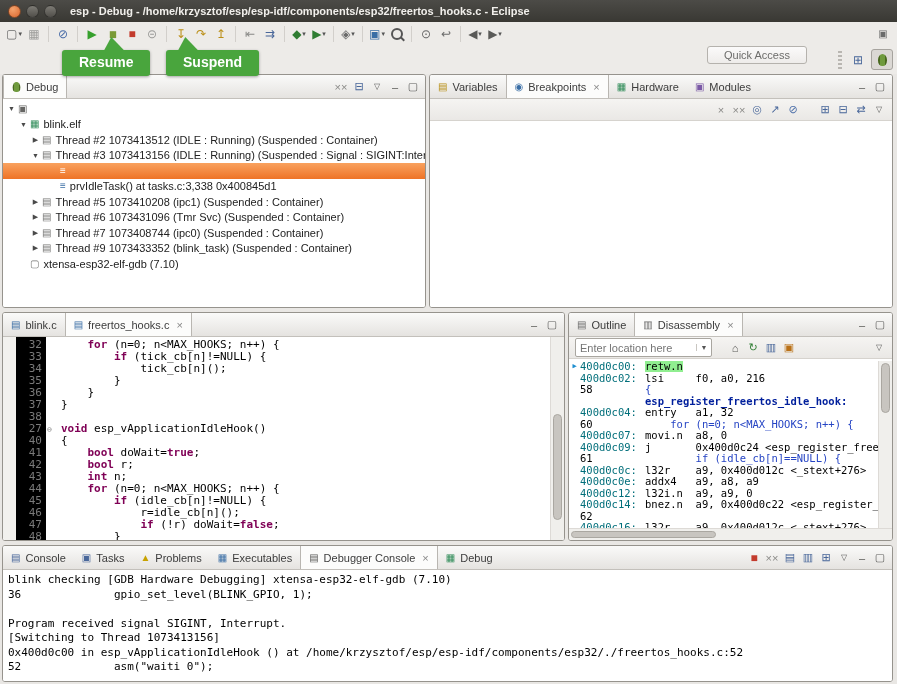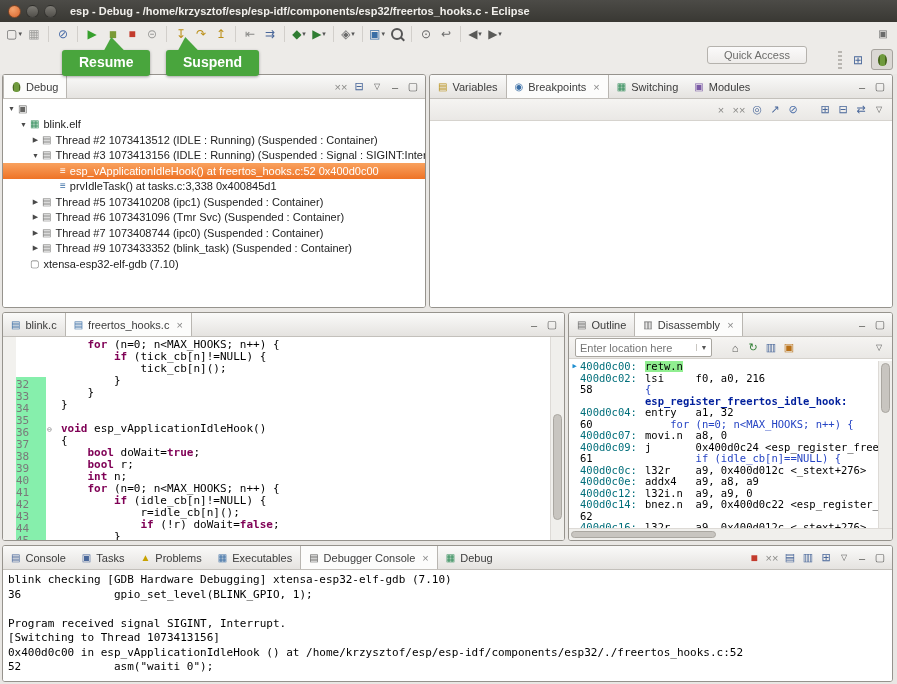--- a/index.html
+++ b/index.html
@@ -51,21 +51,21 @@
   .tree{flex:1;background:#fff;padding-top:2px;overflow:hidden;}
   .trow{height:15.5px;display:flex;align-items:center;white-space:nowrap;overflow:hidden;}
   .trow .exp{width:11px;font-size:7px;color:#4a4a4a;text-align:center;flex:none;}
   .trow .gi{margin:0 4px 0 1px;flex:none;}
   .trow.sel{background:linear-gradient(#f9a25f,#ee7326);color:#fff;}
   .trow.sel .gi{color:#fff !important;}
 
   
   .ebody{flex:1;display:flex;overflow:hidden;background:#fff;font-family:"DejaVu Sans Mono","Liberation Mono",monospace;font-size:11px;line-height:12px;}
   .ruler{width:13px;background:#f2f1ee;flex:none;}
-  .lnums{width:26px;background:#86efac;color:#7a7a7a;text-align:left;padding:2px 4px 0 0;flex:none;margin-top:40px;}
+  .lnums{width:26px;background:#000000;color:#7a7a7a;text-align:right;padding:2px 4px 0 0;flex:none;}
   .lnums div{height:12px;}
   .fold{width:11px;background:#fff;flex:none;position:relative;color:#8a8a8a;}
   .fold span{position:absolute;left:1px;font-size:8px;}
   .code{flex:1;padding:2px 0 0 4px;white-space:pre;color:#000;overflow:hidden;}
   .code div{height:12px;}
   .kw{color:#7f0055;font-weight:bold;}
   .vsb{width:13px;background:#f0efec;border-left:1px solid #dddad6;flex:none;position:relative;}
   .vsb .thumb{position:absolute;left:2px;right:2px;background:#c8c5c0;border:1px solid #aaa7a1;border-radius:5px;box-sizing:border-box;}
 
   
@@ -237,21 +237,20 @@
           <span>Thread #2 1073413512 (IDLE : Running) (Suspended : Container)</span>
         </div>
         <div class="trow" style="padding-left: 27px;">
           <span class="exp">▼</span>
           <span class="gi" style="color: rgb(118, 118, 116);">▤</span>
           <span>Thread #3 1073413156 (IDLE : Running) (Suspended : Signal : SIGINT:Interrupt)</span>
         </div>
         <div class="trow sel" style="padding-left: 45px;">
           <span class="exp"></span>
           <span class="gi" style="color: rgb(58, 110, 165);">≡</span>
-          <span>esp_vApplicationIdleHook() at freertos_hooks.c:52 0x400d0c00</span>
         </div>
         <div class="trow" style="padding-left: 45px;">
           <span class="exp"></span>
           <span class="gi" style="color: rgb(58, 110, 165);">≡</span>
           <span>prvIdleTask() at tasks.c:3,338 0x400845d1</span>
         </div>
         <div class="trow" style="padding-left: 27px;">
           <span class="exp">▶</span>
           <span class="gi" style="color: rgb(118, 118, 116);">▤</span>
           <span>Thread #5 1073410208 (ipc1) (Suspended : Container)</span>
@@ -286,21 +285,21 @@
             <span class="gi" style="color: rgb(184, 144, 24);">▤</span>
             <span>Variables</span>
           </span>
           <span class="tab sel">
             <span class="gi" style="color: rgb(58, 110, 165);">◉</span>
             <span>Breakpoints</span>
             <span class="tclose">×</span>
           </span>
           <span class="tab">
             <span class="gi" style="color: rgb(46, 139, 87);">▦</span>
-            <span>Switching</span>
+            <span>Hardware</span>
           </span>
           <span class="tab">
             <span class="gi" style="color: rgb(123, 90, 166);">▣</span>
             <span>Modules</span>
           </span>
         </span>
       <span class="spacer"></span>
       <span id="bp-head-icons" style="display:flex;align-items:center;margin-right:3px;">
           <span class="phicon" style="color: rgb(90, 90, 88);">–</span>
           <span class="phicon" style="color: rgb(90, 90, 88);">▢</span>
@@ -348,21 +347,21 @@
     <div class="ebody">
       <div class="ruler"></div>
       <div class="lnums" id="ed-lnums">
           <div>32</div>
           <div>33</div>
           <div>34</div>
           <div>35</div>
           <div>36</div>
           <div>37</div>
           <div>38</div>
-          <div>39</div>
+          <div>27</div>
           <div>40</div>
           <div>41</div>
           <div>42</div>
           <div>43</div>
           <div>44</div>
           <div>45</div>
           <div>46</div>
           <div>47</div>
           <div>48</div>
         </div>

